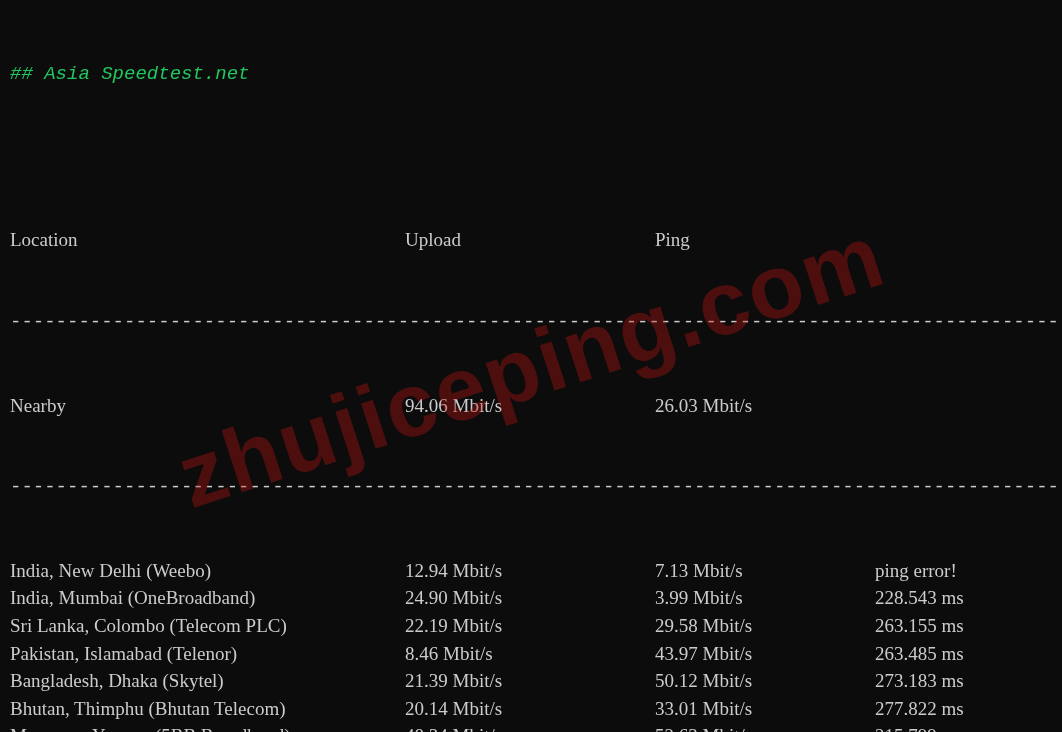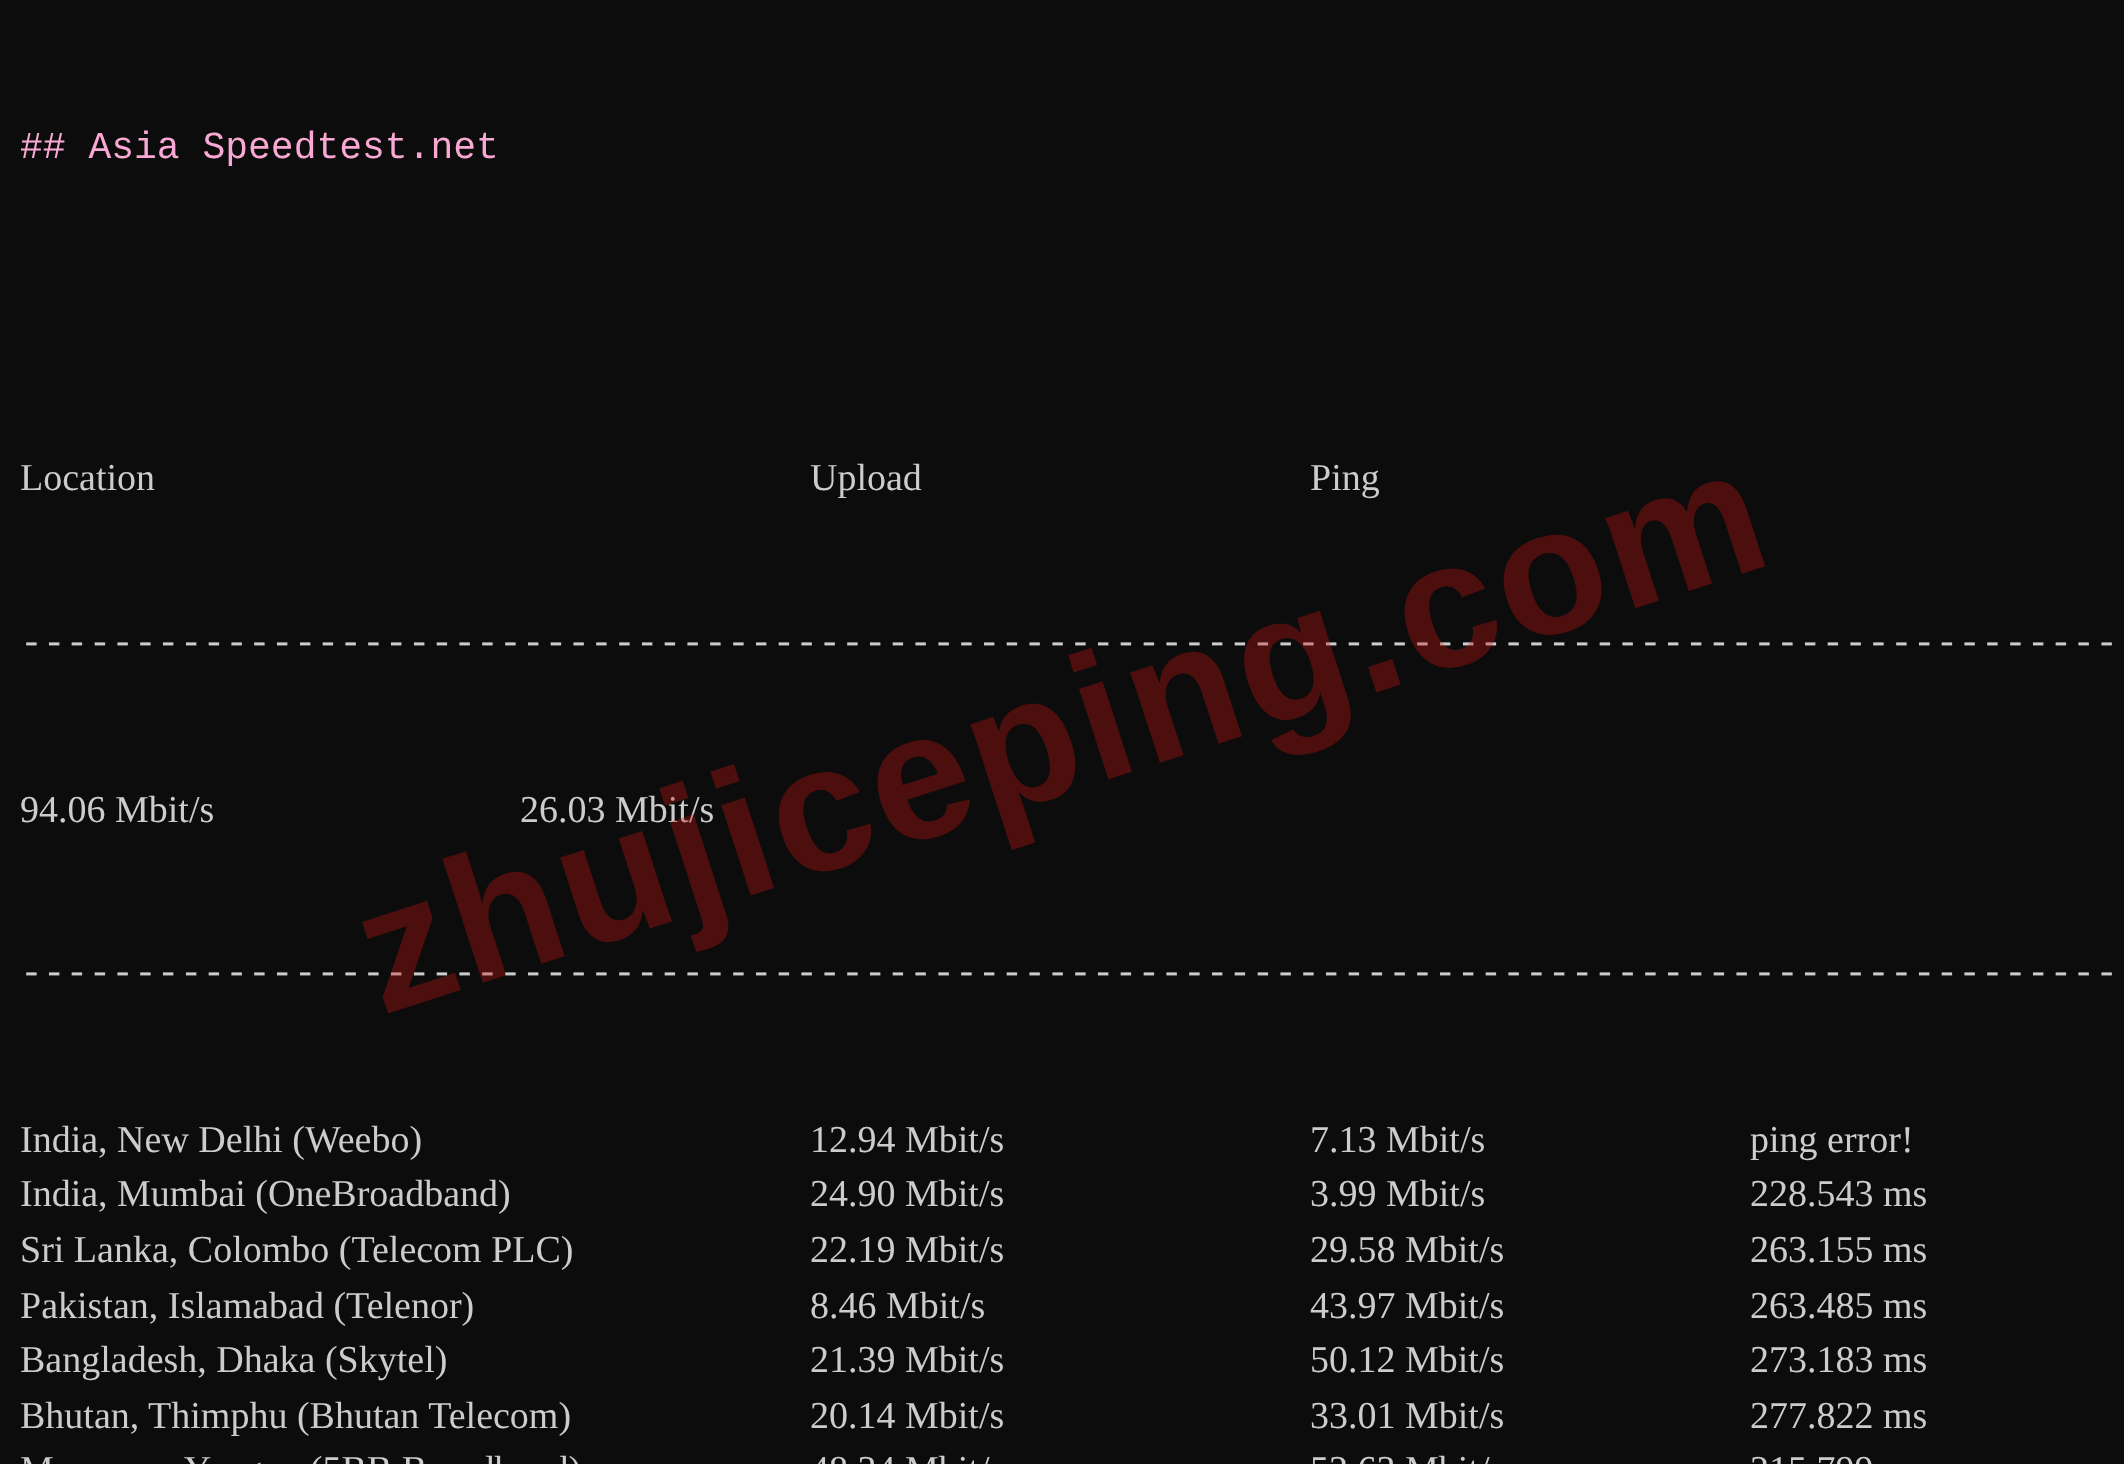--- a/index.html
+++ b/index.html
@@ -13,21 +13,22 @@
     height: 732px;
     overflow: hidden;
     position: relative;
     line-height: 1.45;
   }
   .terminal {
     padding: 6px 10px;
     white-space: pre;
   }
   .title {
-    color: #f9a8d4;
+    color: #22c55e;
+    font-style: italic;
   }
   .row {
     display: flex;
     font-family: Liberation Serif, serif;
   }
   .col-loc { width: 395px; }
   .col-up  { width: 250px; }
   .col-dl  { width: 220px; }
   .col-ping{ flex: 1; }
   .dash {
@@ -53,20 +54,21 @@
 <div class="terminal">
   <div class="title">## Asia Speedtest.net</div>
   <div>&nbsp;</div>
   <div class="row">
     <span class="col-loc">Location</span>
     <span class="col-up">Upload</span>
     <span class="col-ping">Ping</span>
   </div>
   <div class="dash">----------------------------------------------------------------------------------------------</div>
   <div class="row">
+    <span class="col-loc">Nearby</span>
     <span class="col-up">94.06 Mbit/s</span>
     <span class="col-dl">26.03 Mbit/s</span>
   </div>
   <div class="dash">----------------------------------------------------------------------------------------------</div>
   <div id="rows-container"><div class="row"><span class="col-loc">India, New Delhi (Weebo)</span><span class="col-up">12.94 Mbit/s</span><span class="col-dl">7.13 Mbit/s</span><span class="col-ping">ping error!</span></div><div class="row"><span class="col-loc">India, Mumbai (OneBroadband)</span><span class="col-up">24.90 Mbit/s</span><span class="col-dl">3.99 Mbit/s</span><span class="col-ping">228.543 ms</span></div><div class="row"><span class="col-loc">Sri Lanka, Colombo (Telecom PLC)</span><span class="col-up">22.19 Mbit/s</span><span class="col-dl">29.58 Mbit/s</span><span class="col-ping">263.155 ms</span></div><div class="row"><span class="col-loc">Pakistan, Islamabad (Telenor)</span><span class="col-up">8.46 Mbit/s</span><span class="col-dl">43.97 Mbit/s</span><span class="col-ping">263.485 ms</span></div><div class="row"><span class="col-loc">Bangladesh, Dhaka (Skytel)</span><span class="col-up">21.39 Mbit/s</span><span class="col-dl">50.12 Mbit/s</span><span class="col-ping">273.183 ms</span></div><div class="row"><span class="col-loc">Bhutan, Thimphu (Bhutan Telecom)</span><span class="col-up">20.14 Mbit/s</span><span class="col-dl">33.01 Mbit/s</span><span class="col-ping">277.822 ms</span></div><div class="row"><span class="col-loc">Myanmar, Yangon (5BB Broadband)</span><span class="col-up">48.34 Mbit/s</span><span class="col-dl">52.63 Mbit/s</span><span class="col-ping">215.799 ms</span></div></div>
   
 </div>
 
 <div class="watermark">zhujiceping.com</div>
 

